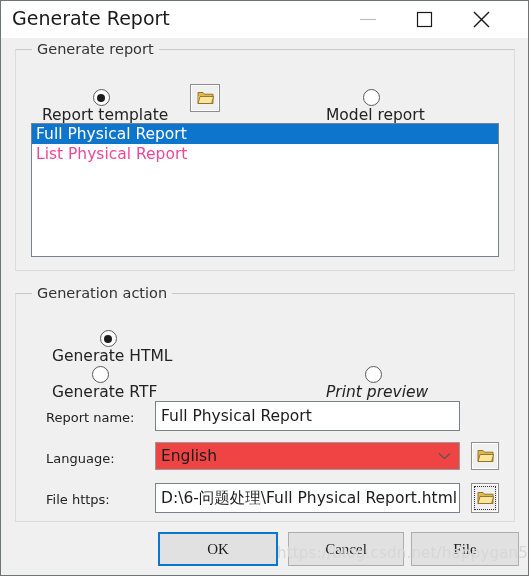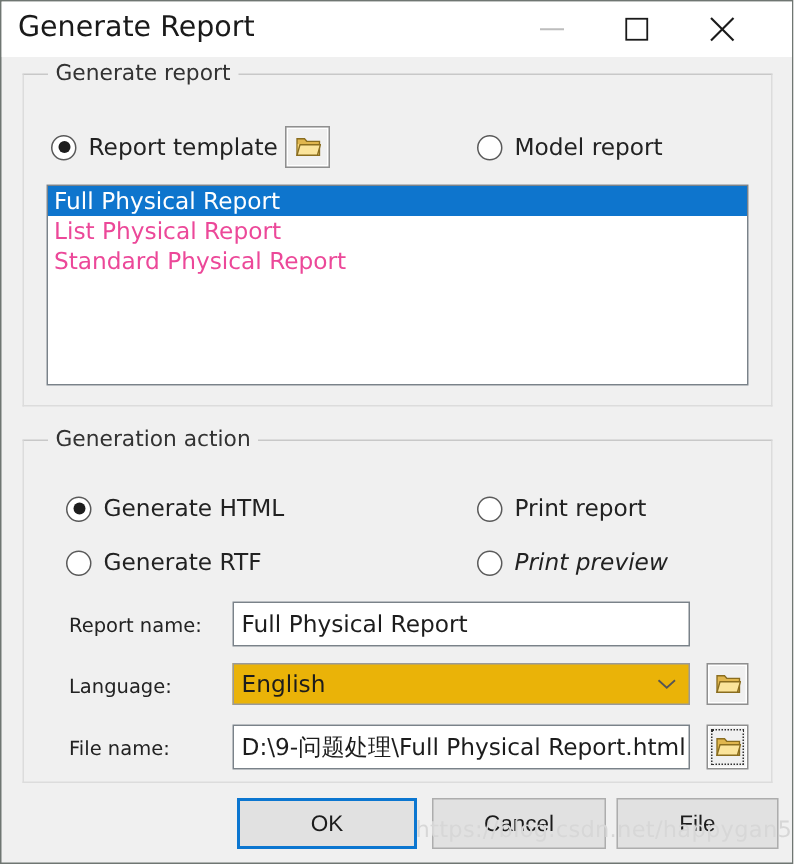--- a/index.html
+++ b/index.html
@@ -70,20 +70,21 @@
   #grp-action { left: 14px; top: 292px; width: 500px; height: 229px; padding-left: 44px; }
   #grp-report .group-title { left: 16px; top: -9px; }
   #grp-action .group-title { left: 16px; top: -9px; }
 
   
   .radio-row {
     position: absolute;
     display: flex;
     align-items: center;
     white-space: nowrap;
+    flex-direction: column;
   }
   .radio {
     width: 17px;
     height: 17px;
     border-radius: 50%;
     box-sizing: border-box;
     border: 1px solid #5a5a5a;
     background: #ffffff;
     position: relative;
     flex: 0 0 auto;
@@ -165,21 +166,21 @@
     padding: 0 5px;
     display: flex;
     align-items: center;
     white-space: nowrap;
     overflow: hidden;
     font-family: "DejaVu Sans", sans-serif;
   }
   .combobox {
     position: absolute;
     box-sizing: border-box;
-    background: #eab308;
+    background: #ef4444;
     border: 1px solid #9a9a9a;
     font-size: 15.5px;
     color: #1c1c1c;
     padding: 0 5px;
     display: flex;
     align-items: center;
     white-space: nowrap;
     font-family: "DejaVu Sans", sans-serif;
   }
   .combo-arrow {
@@ -195,21 +196,21 @@
     position: absolute;
     box-sizing: border-box;
     height: 34px;
     background: #e1e1e1;
     border: 1px solid #adadad;
     display: flex;
     align-items: center;
     justify-content: center;
     font-size: 15px;
     color: #1c1c1c;
-    font-family: Liberation Sans, sans-serif;
+    font-family: Liberation Serif, serif;
   }
   .dlg-btn.default {
     border: 2px solid #0b76d0;
   }
 
   
   .watermark {
     position: absolute;
     left: 276px;
     top: 543px;
@@ -267,41 +268,36 @@
   </div>
 
   <div class="radio-row" style="left:317px; top:88px;">
     <span class="radio"></span>
     <span class="radio-label">Model report</span>
   </div>
 
   <div class="listbox">
     <div class="list-item selected">Full Physical Report</div>
     <div class="list-item">List Physical Report</div>
-    <div class="list-item">Standard Physical Report</div>
   </div>
 
   <div class="groupbox" id="grp-action">
     <div class="group-title">Generation action</div>
   </div>
 
   <div class="radio-row" style="left:43px; top:365px;">
     <span class="radio"></span>
     <span class="radio-label">Generate RTF</span>
   </div>
 
   <div class="radio-row" style="left:43px; top:329px;">
     <span class="radio checked"></span>
     <span class="radio-label">Generate HTML</span>
   </div>
 
-  <div class="radio-row" style="left:317px; top:329px;">
-    <span class="radio"></span>
-    <span class="radio-label">Print report</span>
-  </div>
 
   <div class="radio-row" style="left:317px; top:365px;font-style:italic;">
     <span class="radio"></span>
     <span class="radio-label">Print preview</span>
   </div>
 
   <div class="field-label" style="left:45px; top:409px;">Report name:</div>
   <div class="textinput" style="left:154px; top:400px; width:305px; height:30px;" placeholder="">Full Physical Report</div>
 
   <div class="field-label" style="left:45px; top:450px;">Language:</div>
@@ -313,22 +309,22 @@
       </svg>
     </span>
   </div>
   <div class="folder-btn" style="left:470px; top:441px; width:28px; height:28px;">
     <svg width="17" height="14" viewBox="0 0 17 14">
       <path d="M1 3.5 L1 1.5 L6 1.5 L7.5 3.2 L16 3.2 L16 12.5 L1 12.5 Z" fill="#e0b64e" stroke="#8a6d1f" stroke-width="0.9"></path>
       <path d="M1 12.5 L3 5.5 L16.6 5.5 L14.6 12.5 Z" fill="#fbe49b" stroke="#8a6d1f" stroke-width="0.9"></path>
     </svg>
   </div>
 
-  <div class="field-label" style="left:45px; top:491px;">File name:</div>
-  <div class="textinput" style="left:154px; top:482px; width:305px; height:30px;" placeholder="">D:\9-问题处理\Full Physical Report.html</div>
+  <div class="field-label" style="left:45px; top:491px;">File https:</div>
+  <div class="textinput" style="left:154px; top:482px; width:305px; height:30px;" placeholder="">D:\6-问题处理\Full Physical Report.html</div>
   <div class="folder-btn focused" style="left:470px; top:482px; width:28px; height:30px;">
     <span class="focus-ring"></span>
     <svg width="17" height="14" viewBox="0 0 17 14">
       <path d="M1 3.5 L1 1.5 L6 1.5 L7.5 3.2 L16 3.2 L16 12.5 L1 12.5 Z" fill="#e0b64e" stroke="#8a6d1f" stroke-width="0.9"></path>
       <path d="M1 12.5 L3 5.5 L16.6 5.5 L14.6 12.5 Z" fill="#fbe49b" stroke="#8a6d1f" stroke-width="0.9"></path>
     </svg>
   </div>
 
   <div class="dlg-btn default" style="left:157px; top:531px; width:120px;">OK</div>
   <div class="dlg-btn" style="left:287px; top:531px; width:116px;">Cancel</div>

